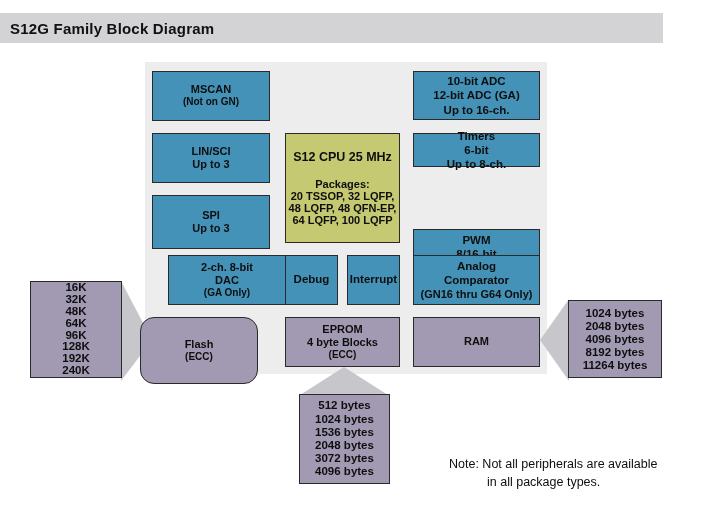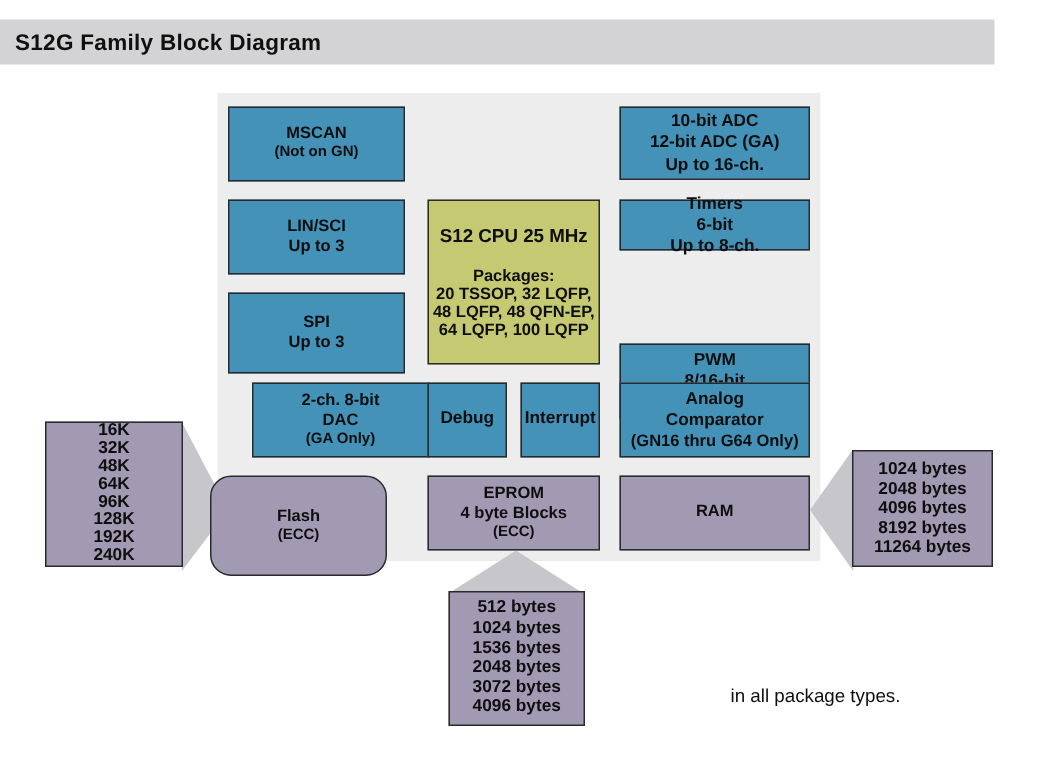--- a/index.html
+++ b/index.html
@@ -191,16 +191,17 @@
         <div>512 bytes</div>
         <div>1024 bytes</div>
         <div>1536 bytes</div>
         <div>2048 bytes</div>
         <div>3072 bytes</div>
         <div>4096 bytes</div>
       </div>
   </div>
 
   <div id="note">
+    <div class="note1">Note: Not all peripherals are available</div>
     <div class="note2">in all package types.</div>
   </div>
 
 </div>
 
 </body></html>

